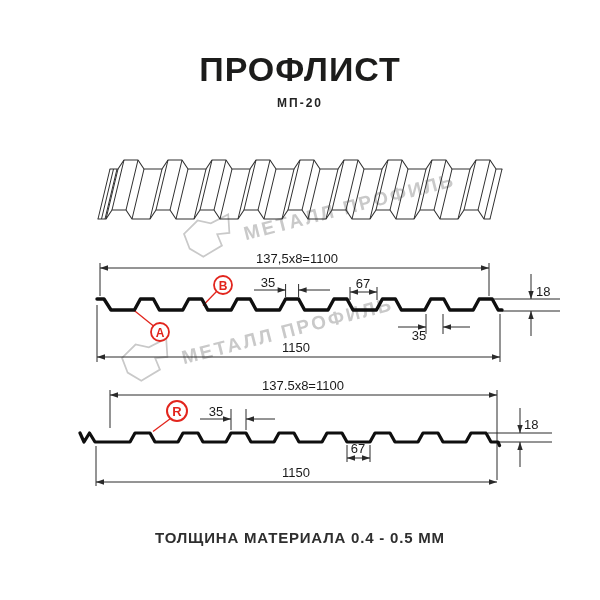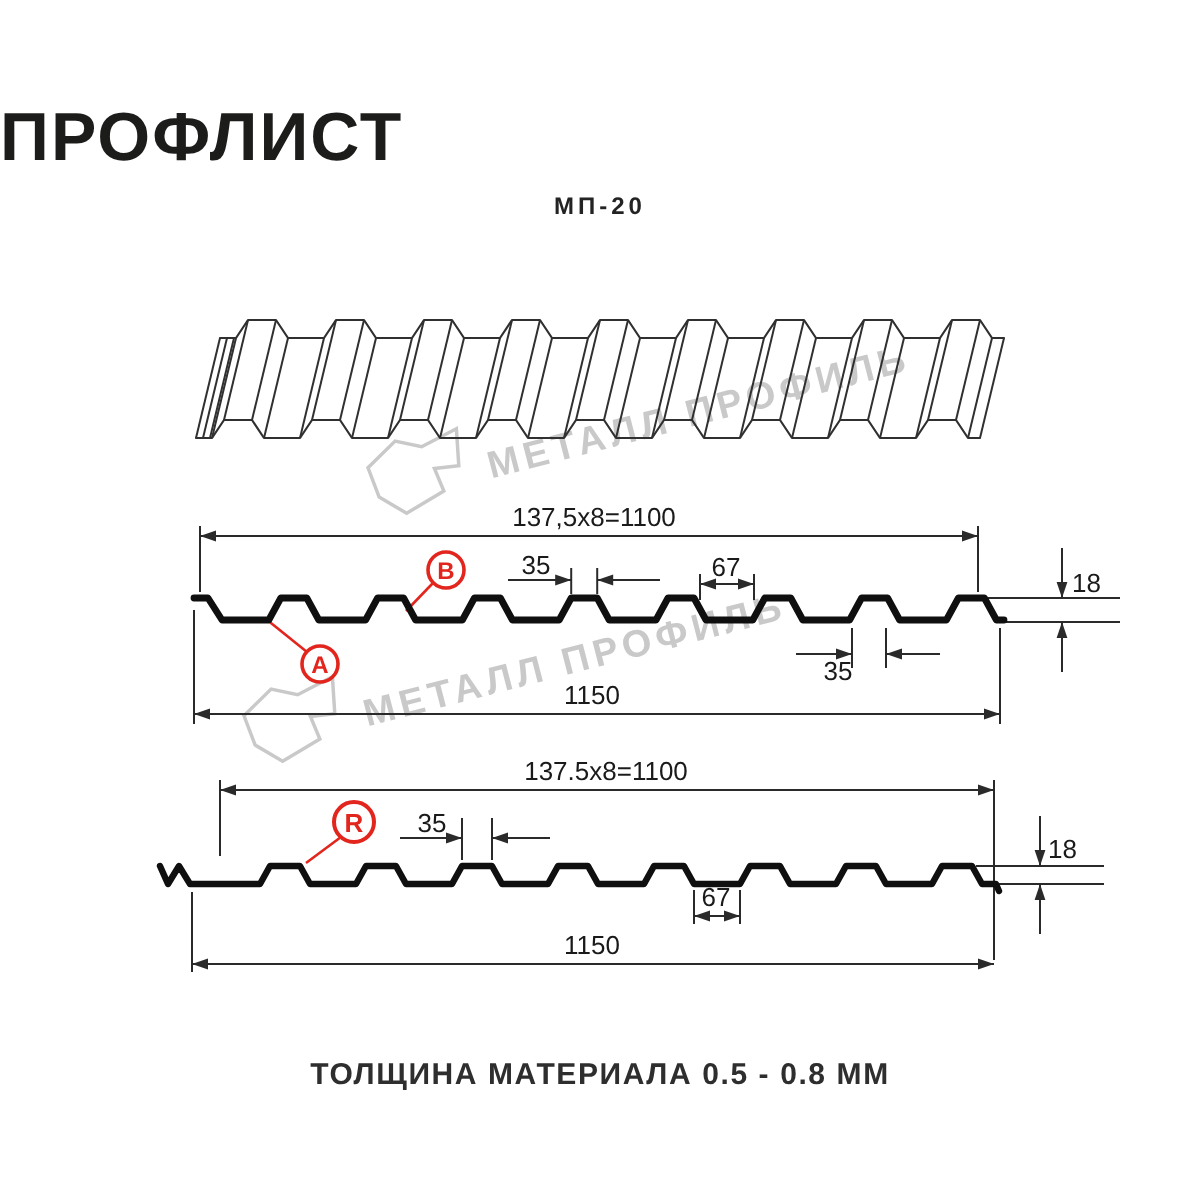--- a/index.html
+++ b/index.html
@@ -1,18 +1,18 @@
 <!DOCTYPE html>
 <html><head>
 <meta charset="utf-8">
 <style>
   html,body{margin:0;padding:0;background:#fff;}
   .canvas{position:relative;width:600px;height:600px;background:#ffffff;overflow:hidden;
           font-family:"Liberation Sans",sans-serif;}
-  .title{position:absolute;left:0;right:0;top:50px;text-align:left;
+  .title{position:absolute;left:0;right:0;top:50px;text-align:center;
          font-size:34px;font-weight:bold;letter-spacing:1px;color:#1c1c1b;}
   .subtitle{position:absolute;left:0;right:0;top:96px;text-align:center;
             font-size:12px;font-weight:bold;letter-spacing:2px;color:#232323;}
   .footer{position:absolute;left:0;right:0;top:529px;text-align:center;
           font-size:15px;font-weight:bold;letter-spacing:.8px;color:#2e2e2e;}
   .watermark{position:absolute;display:flex;align-items:flex-end;gap:8px;
              color:#c9c9c9;white-space:nowrap;pointer-events:none;}
   .wm-text{font-size:19px;font-weight:bold;letter-spacing:2.5px;transform:translateY(-4px);}
   .wm1{left:190px;top:220px;transform:rotate(-14.5deg);transform-origin:0 100%;}
   .wm2{left:128px;top:344px;transform:rotate(-14.5deg);transform-origin:0 100%;}
@@ -170,14 +170,14 @@
     <text class="dim" x="303" y="390" text-anchor="middle">137.5x8=1100</text>
     <text class="dim" x="296" y="477" text-anchor="middle">1150</text>
     <text class="dim" x="216" y="416" text-anchor="middle">35</text>
     <text class="dim" x="358" y="453" text-anchor="middle">67</text>
     <text class="dim" x="524" y="429">18</text>
 
     <circle cx="177" cy="411" r="10" fill="none" stroke="#e2251d" stroke-width="2"></circle>
     <text class="red" x="177" y="416" text-anchor="middle" font-size="13">R</text>
   </svg>
 
-  <div class="footer">ТОЛЩИНА МАТЕРИАЛА 0.5 - 0.8 ММ</div>
+  <div class="footer">ТОЛЩИНА МАТЕРИАЛА 0.4 - 0.5 ММ</div>
 </div>
 
 </body></html>

